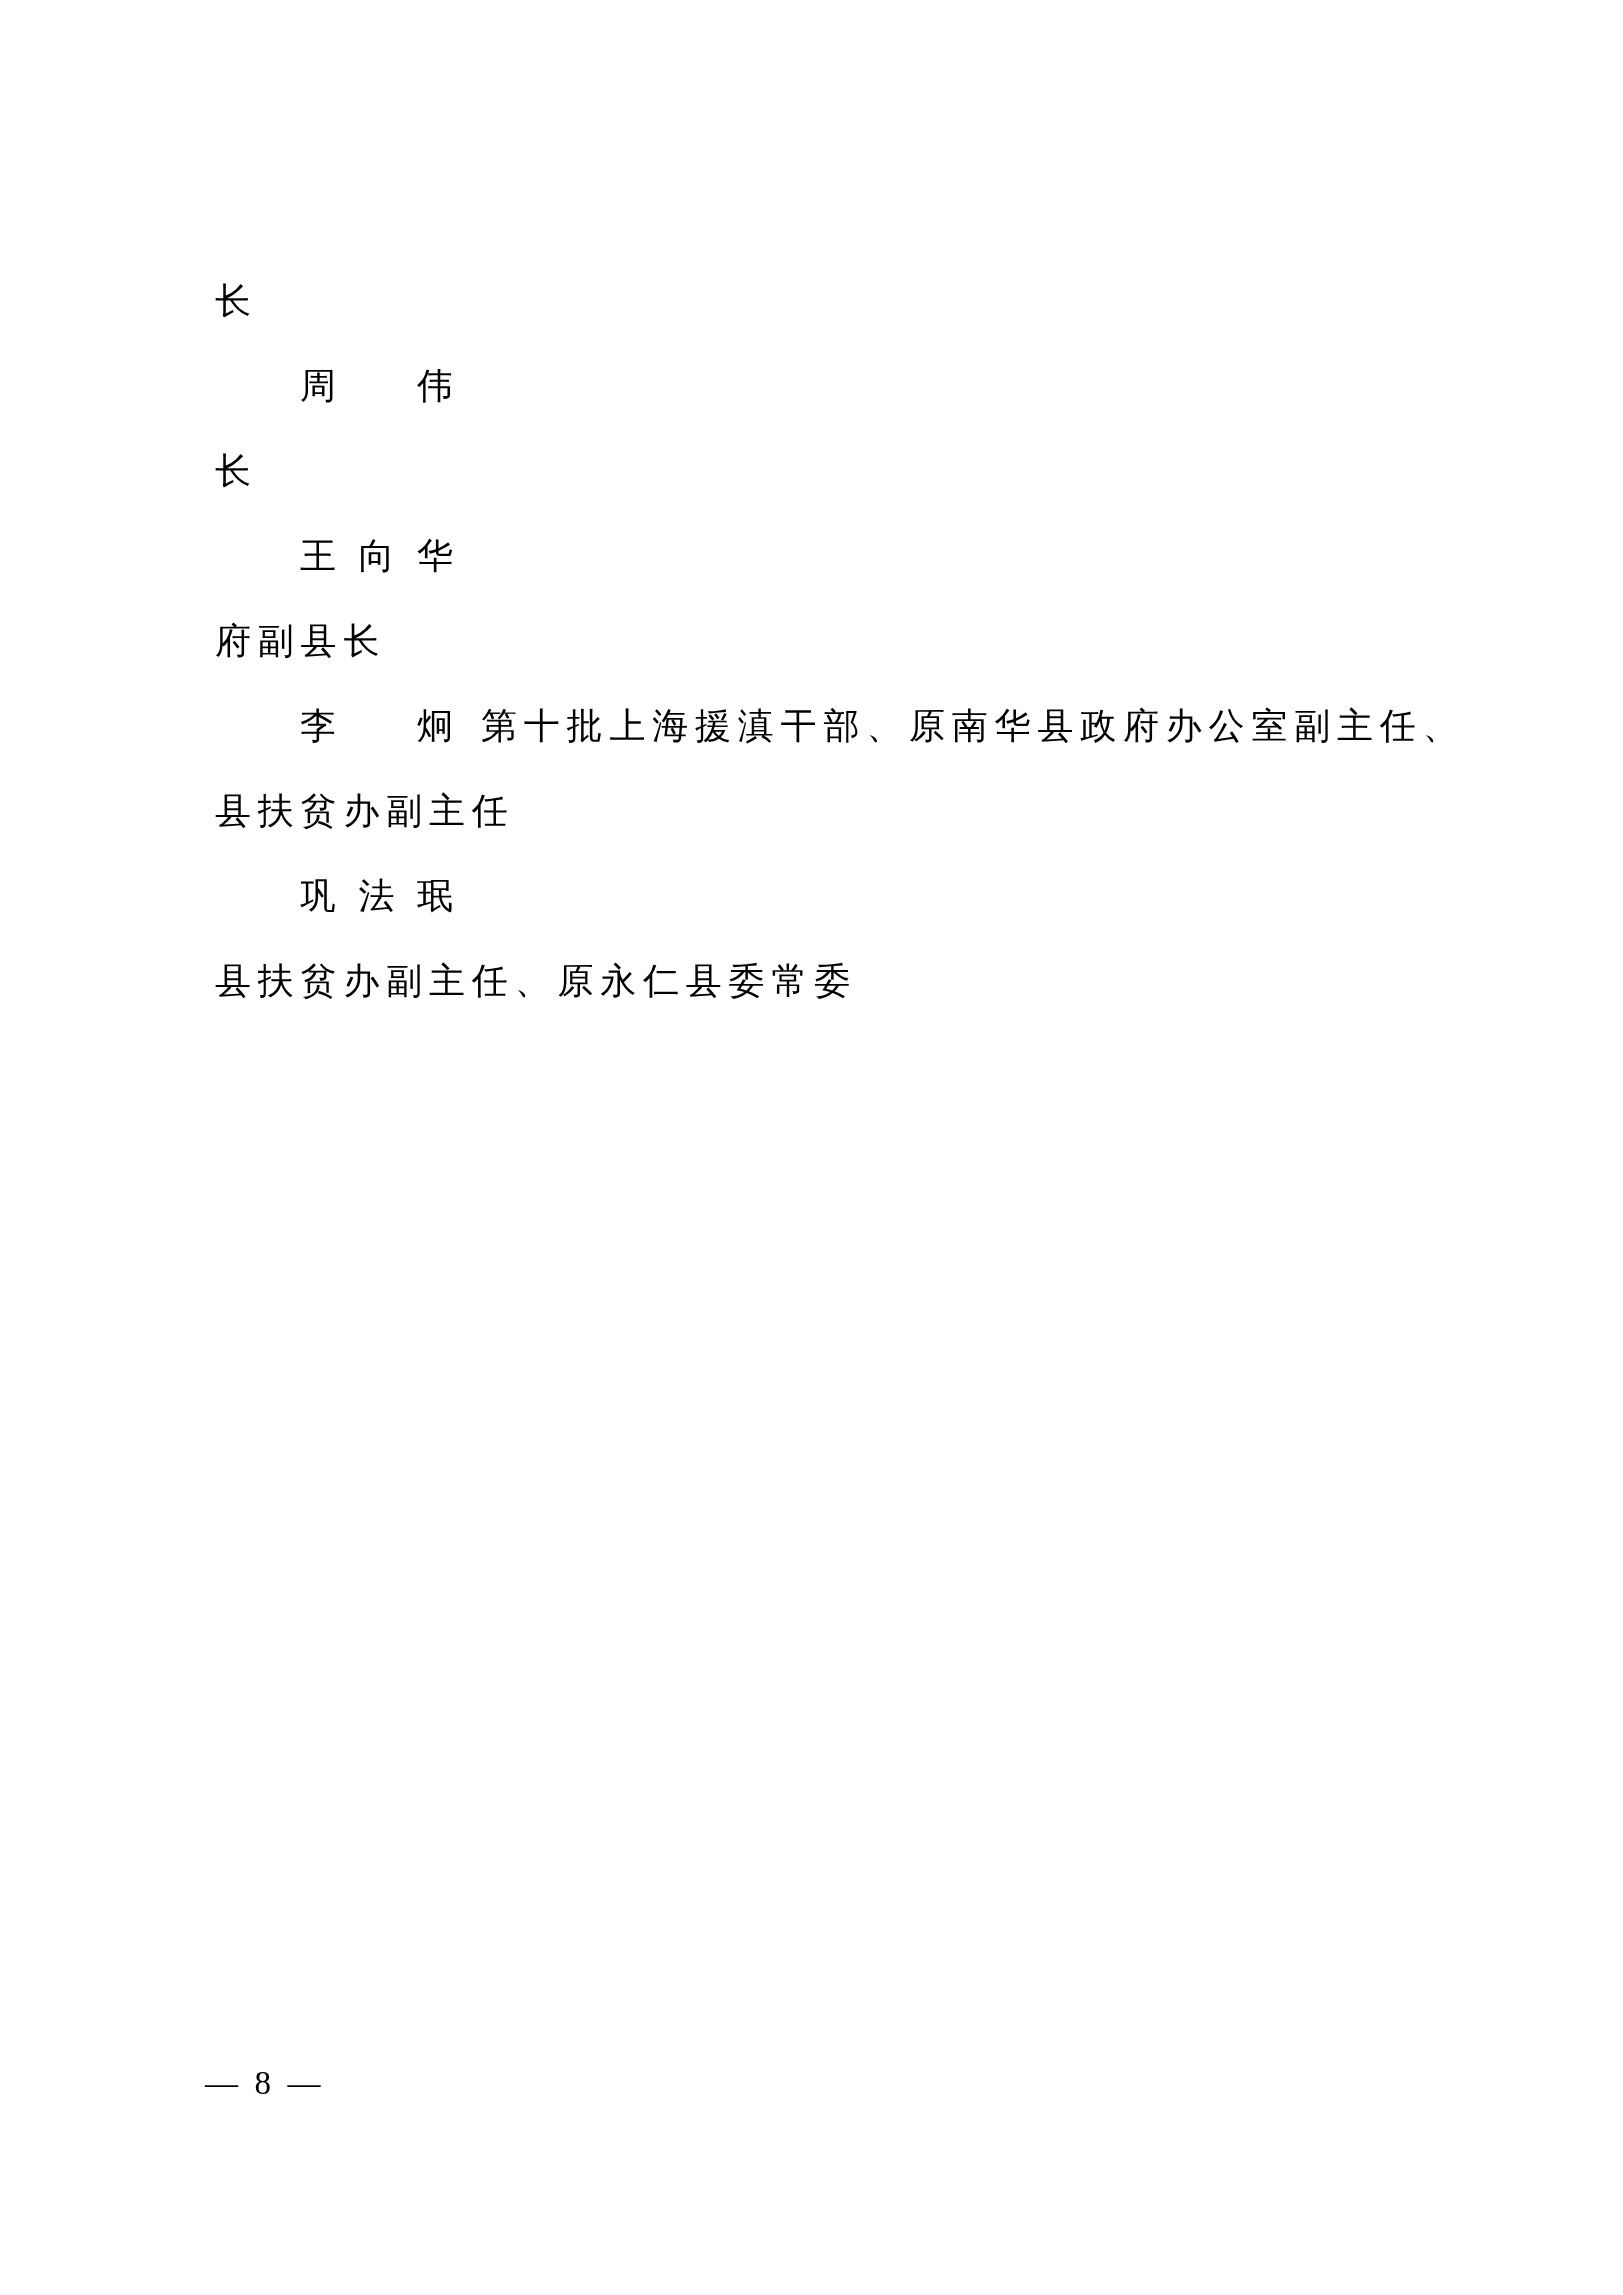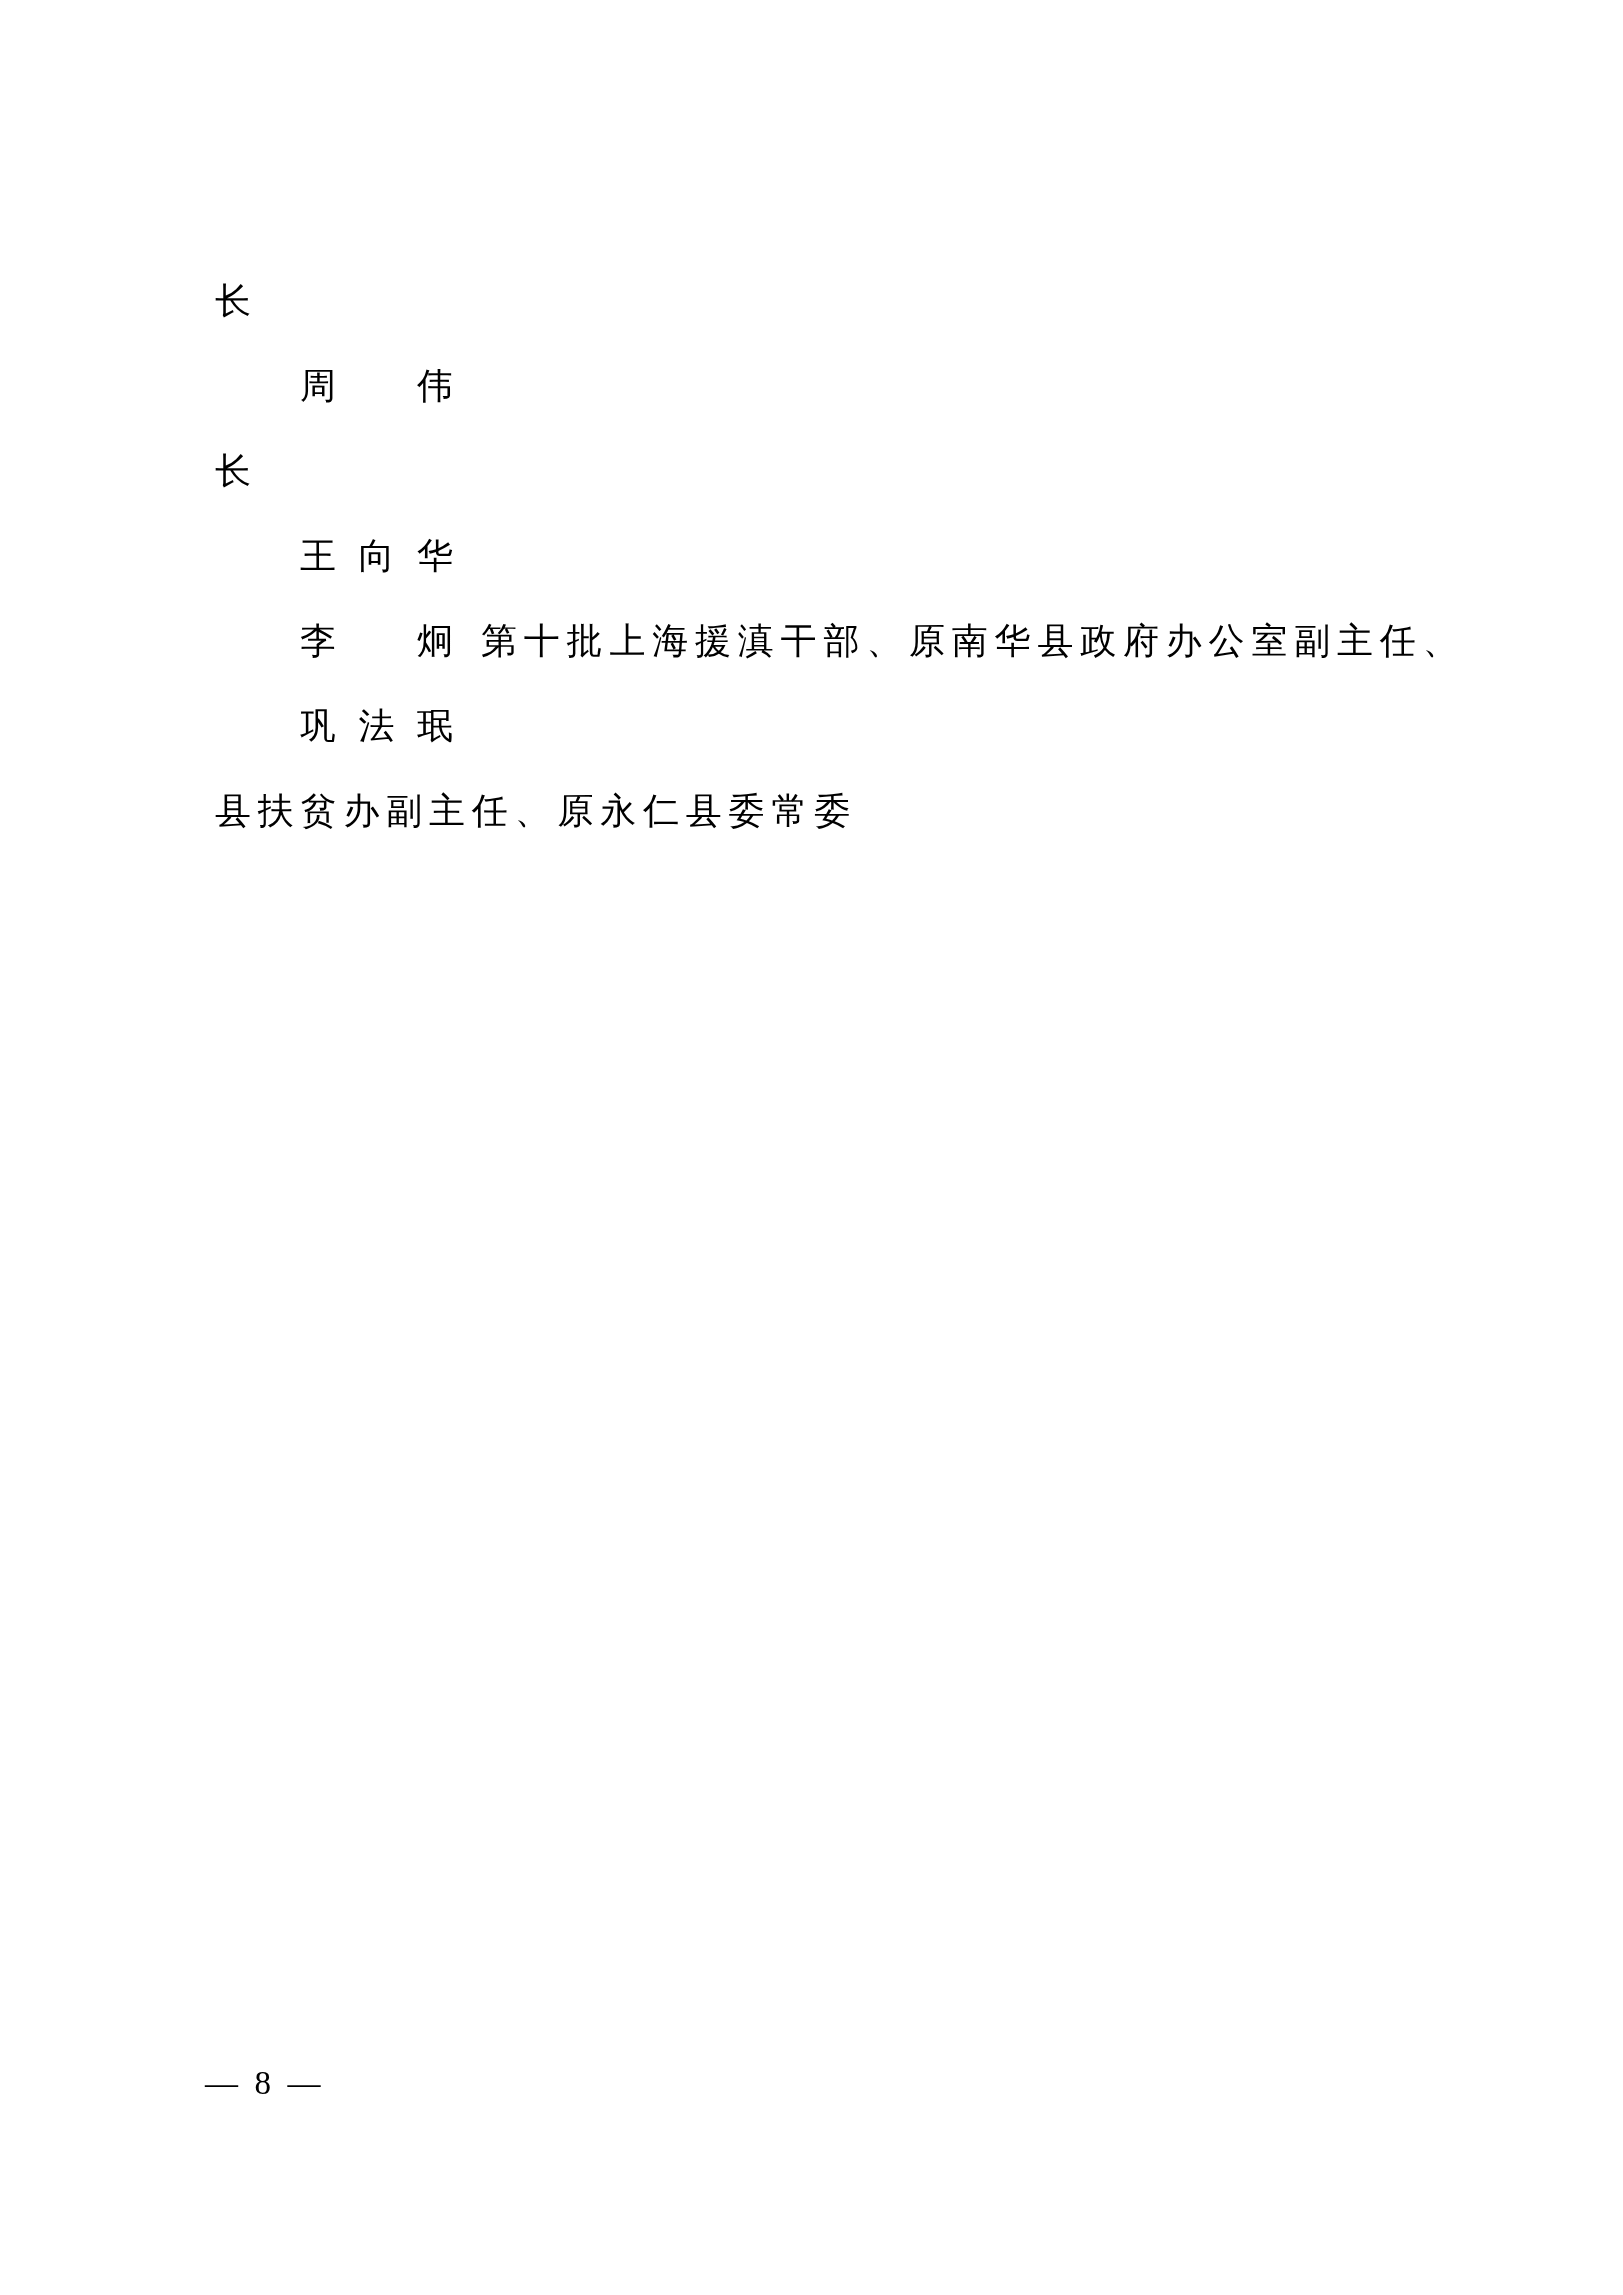--- a/index.html
+++ b/index.html
@@ -77,28 +77,30 @@
         </span>
       </div>
       <div class="text-line"><span class="cont-text">长</span></div>
       <div class="text-line entry">
         <span class="person-name">
           <span>王</span>
           <span>向</span>
           <span>华</span>
         </span>
       </div>
+      <div class="text-line"><span class="cont-text">府副县长</span></div>
       <div class="text-line entry">
         <span class="person-name">
           <span>李</span>
           <span>　</span>
           <span>炯</span>
         </span>
         <span class="position-desc">第十批上海援滇干部、原南华县政府办公室副主任、</span>
       </div>
+      <div class="text-line"><span class="cont-text">县扶贫办副主任</span></div>
       <div class="text-line entry">
         <span class="person-name">
           <span>巩</span>
           <span>法</span>
           <span>珉</span>
         </span>
       </div>
       <div class="text-line"><span class="cont-text">县扶贫办副主任、原永仁县委常委</span></div>
     </div>
   <div class="page-number">— 8 —</div>

